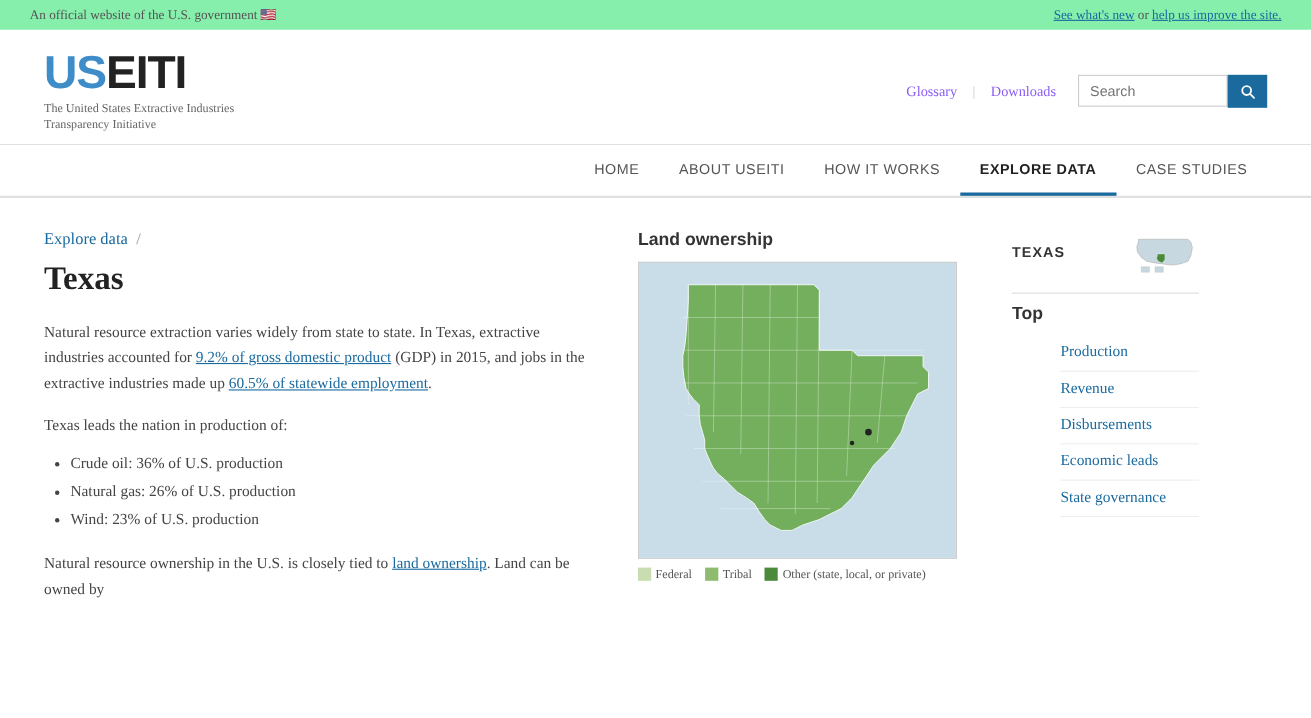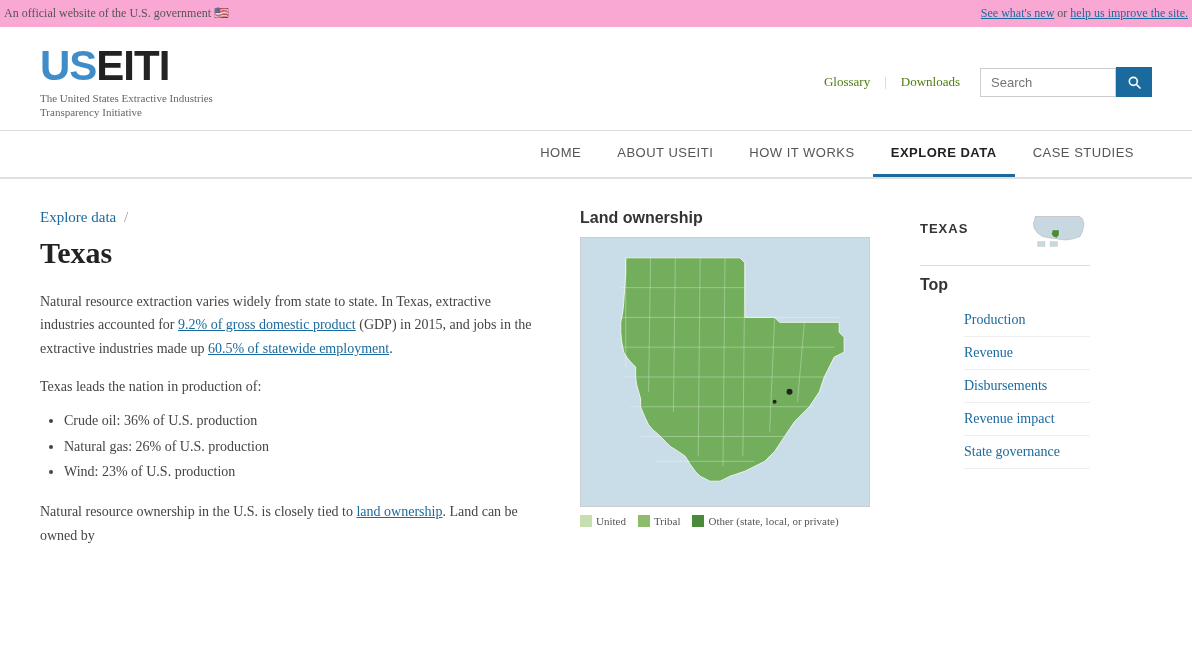--- a/index.html
+++ b/index.html
@@ -1,21 +1,21 @@
 <!DOCTYPE html>
 <html><head>
   <meta charset="utf-8">
   <style>
     * { box-sizing: border-box; margin: 0; padding: 0; }
     body { font-family: 'Georgia', serif; font-size: 14px; color: #333; background: #fff; }
 
     
     .top-bar {
-      background: #f9a8d4;
-      padding: 6px 4px;
+      background: #86efac;
+      padding: 6px 27px;
       font-size: 12px;
       color: #555;
       display: flex;
       justify-content: space-between;
       align-items: flex-start;
     }
     .top-bar a { color: #1a6a9e; text-decoration: underline; }
 
     
     .header {
@@ -46,21 +46,21 @@
       align-items: center;
       gap: 20px;
     }
     .header-links {
       display: flex;
       align-items: center;
       gap: 14px;
       font-size: 13px;
       color: #555;
     }
-    .header-links a { color: #4d7c0f; text-decoration: none; text-align: right; }
+    .header-links a { color: #8b5cf6; text-decoration: none; text-align: right; }
     .header-links .divider { color: #ccc; }
     .search-form {
       display: flex;
       align-items: center;
     }
     .search-input {
       border: 1px solid #ccc;
       padding: 6px 10px;
       font-size: 13px;
       width: 136px;
@@ -293,21 +293,21 @@
           <line x1="75" y1="225" x2="175" y2="225"></line>
         </g>
 
         <circle cx="210" cy="155" r="3" fill="#222"></circle>
         <circle cx="195" cy="165" r="2" fill="#222"></circle>
       </svg>
     </div>
     <div class="map-legend">
       <div class="legend-item">
         <span class="legend-swatch legend-federal"></span>
-        <span>United</span>
+        <span>Federal</span>
       </div>
       <div class="legend-item">
         <span class="legend-swatch legend-tribal"></span>
         <span>Tribal</span>
       </div>
       <div class="legend-item">
         <span class="legend-swatch legend-other"></span>
         <span>Other (state, local, or private)</span>
       </div>
     </div>
@@ -334,21 +334,21 @@
       <li>
         <a href="#">Production</a>
       </li>
       <li>
         <a href="#">Revenue</a>
       </li>
       <li>
         <a href="#">Disbursements</a>
       </li>
       <li>
-        <a href="#">Revenue impact</a>
+        <a href="#">Economic leads</a>
       </li>
       <li>
         <a href="#">State governance</a>
       </li>
     </ul>
   </div>
 
 </div>
 
 </body></html>

